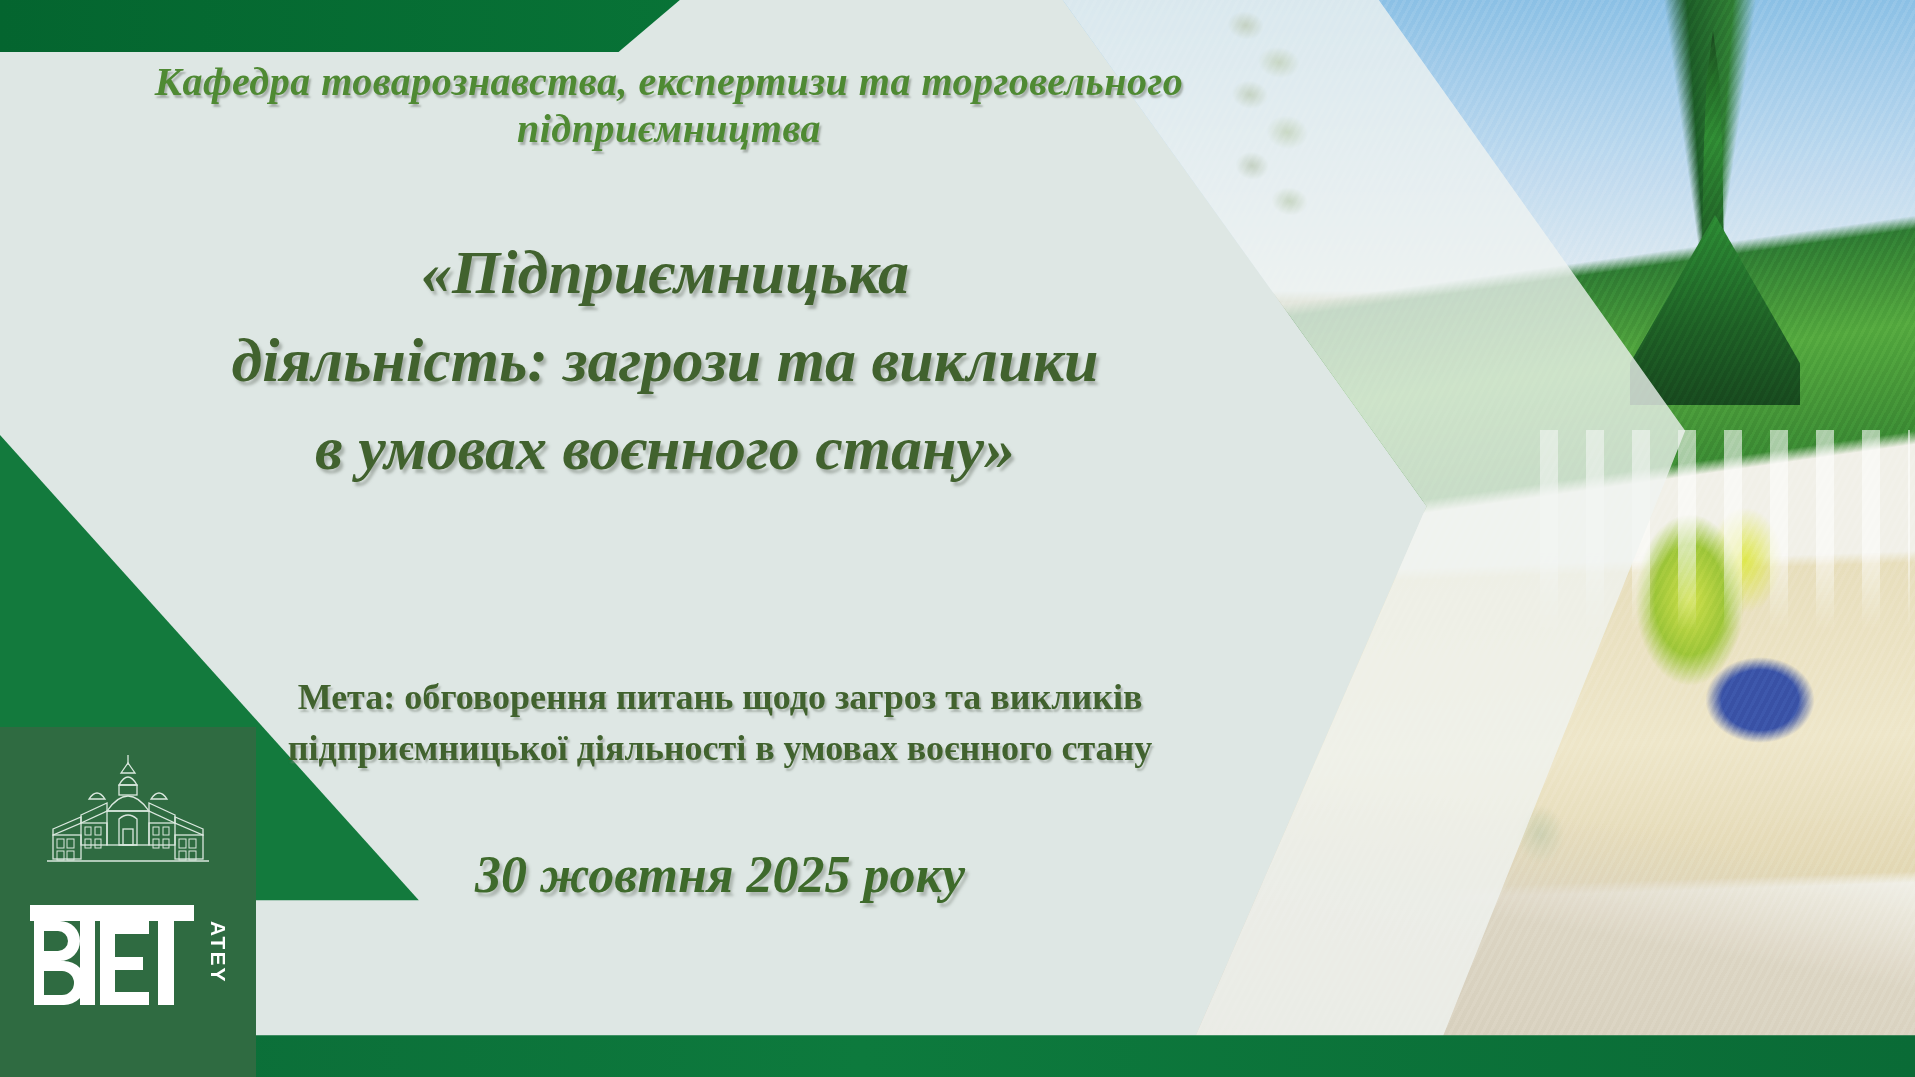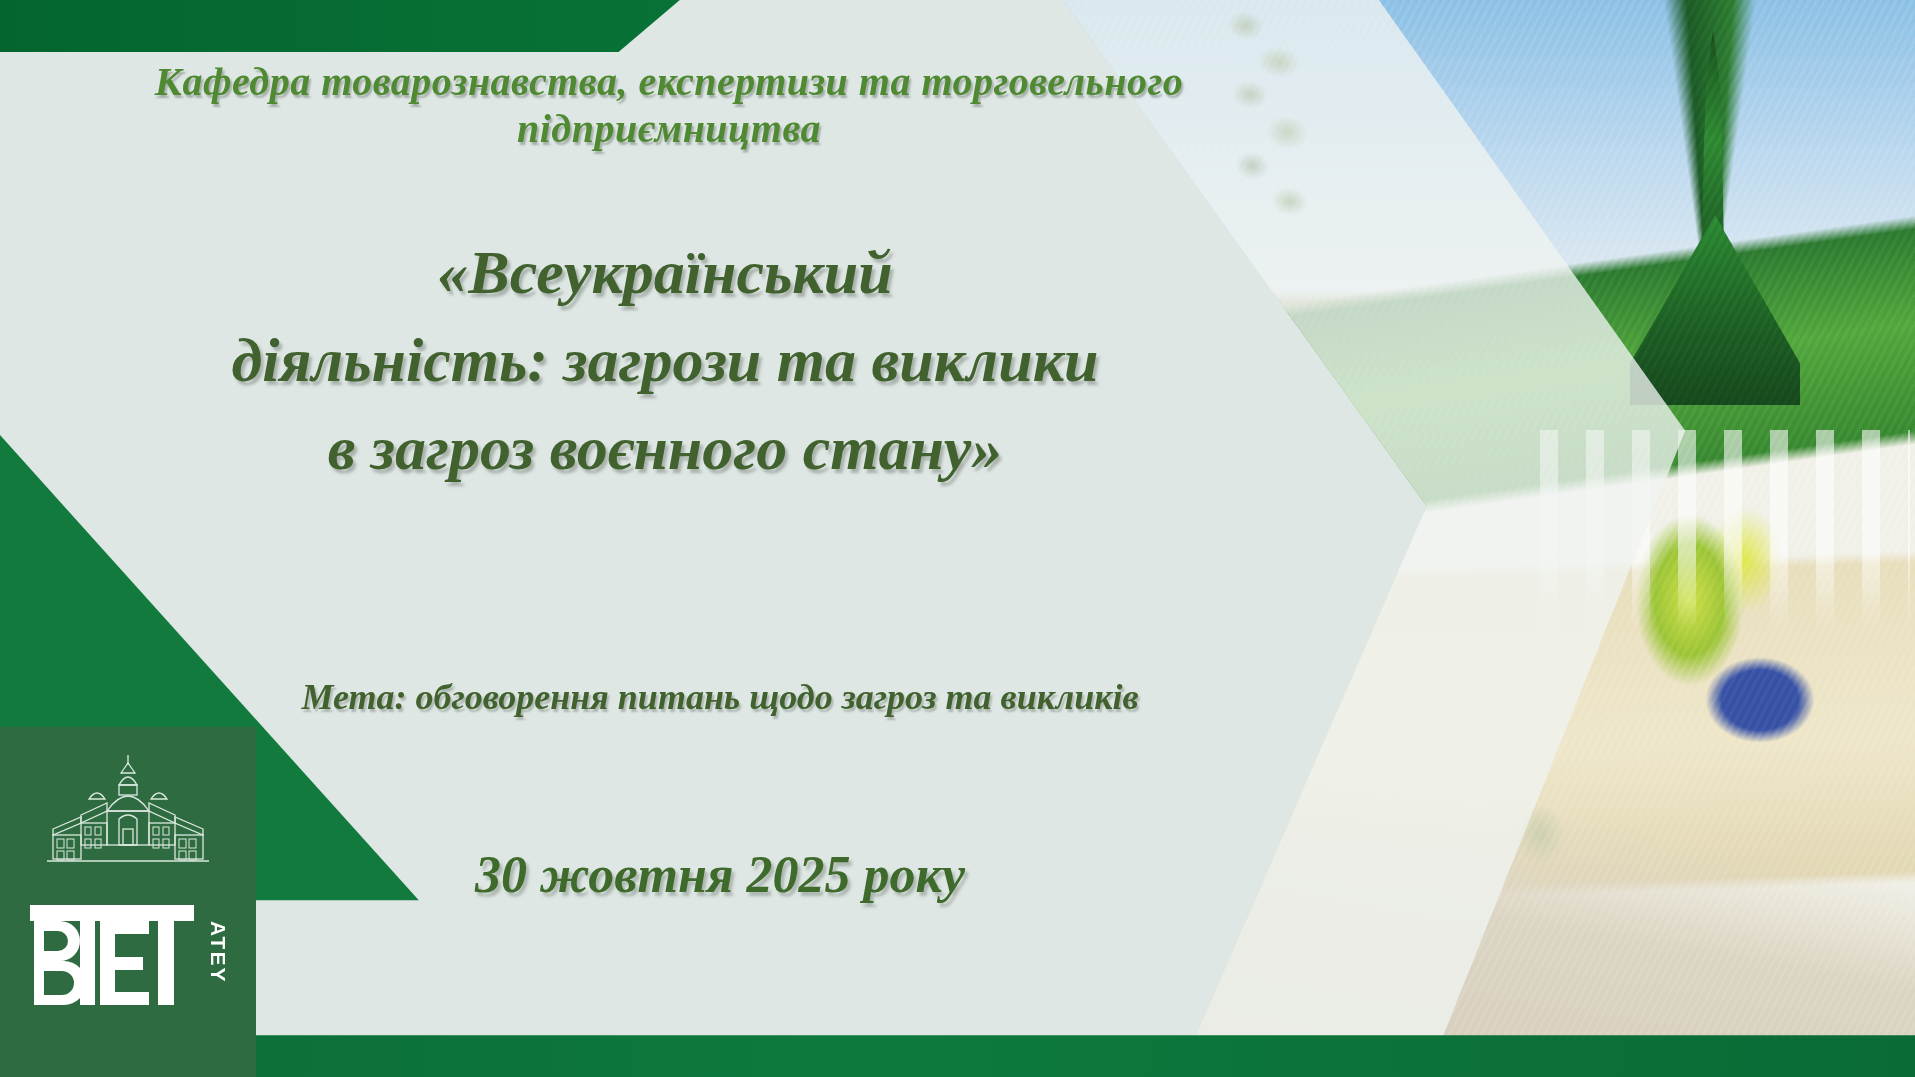--- a/index.html
+++ b/index.html
@@ -155,21 +155,21 @@
   }
   .headline .l1{display:block;}
   .headline .l2{display:block;}
   .headline .l3{display:block;}
   .headline .l4{display:block;}
 
   .purpose{
     position:absolute;left:210px;top:672px;width:1020px;
     text-align:center;
     font-family:"Liberation Serif", serif;
-    font-style:italic;font-weight:700;
+    font-weight:700;
     font-size:36px;line-height:1.42;
     color:#41622e;
     text-shadow:2px 3px 2px rgba(125,135,125,.5);
   }
   .purpose span{display:block;}
 
   .date{
     position:absolute;left:210px;top:844px;width:1020px;
     text-align:center;
     font-family:"Liberation Serif", serif;
@@ -267,25 +267,26 @@
       </svg>
       <span class="logo-atey">ATEY</span>
     </div>
   </div>
 
   <div class="text-layer">
 
     <div class="dept">Кафедра товарознавства, експертизи та торговельного підприємництва</div>
 
     <div class="headline">
-      <span class="l2">«Всеукраїнський</span>
+      <span class="l2">«Підприємницька</span>
       <span class="l3">діяльність: загрози та виклики</span>
-      <span class="l4">в загроз воєнного стану»</span>
+      <span class="l4">в умовах воєнного стану»</span>
     </div>
 
     <div class="purpose">
       <span>Мета: обговорення питань щодо загроз та викликів</span>
+      <span>підприємницької діяльності в умовах воєнного стану</span>
     </div>
 
     <div class="date">30 жовтня 2025 року</div>
   </div>
 
 </div>
 
 </body></html>

